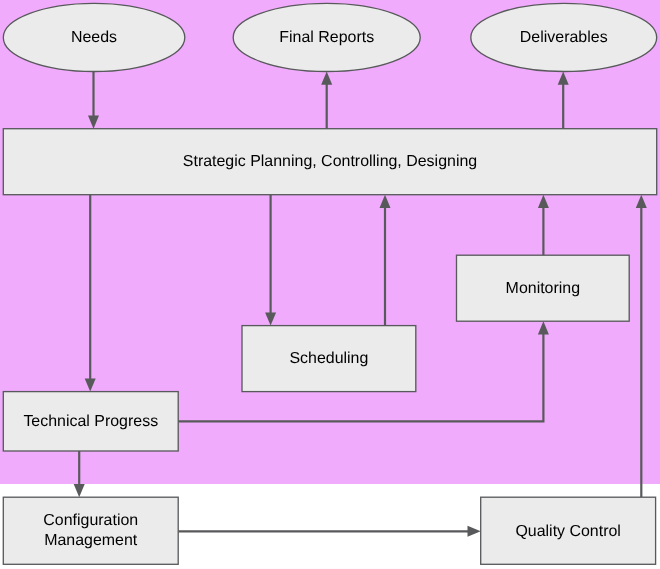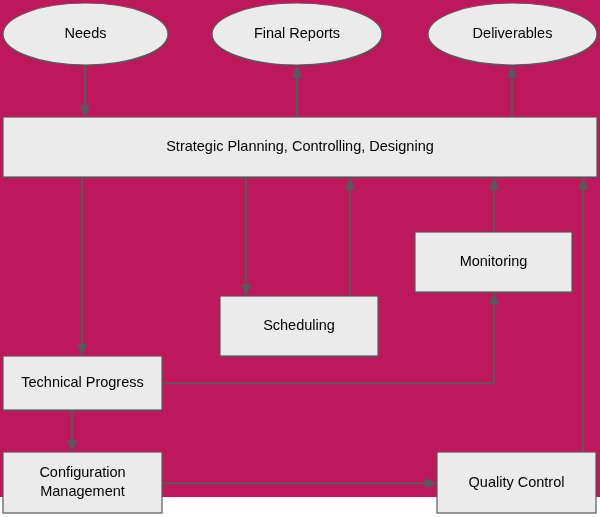--- a/index.html
+++ b/index.html
@@ -10,22 +10,22 @@
   }
   body {
     width: 600px;
     height: 517px;
     font-family: "Liberation Sans", sans-serif;
     overflow: hidden;
   }
   #diagram-root {
     position: relative;
     width: 600px;
-    height: 497px;
-    background: #be185d;
+    height: 440px;
+    background: #f0abfc;
   }
   #diagram-svg {
     position: absolute;
     left: 0;
     top: 0;
     width: 600px;
     height: 517px;
   }
   .node-shape {
     fill: #ebebeb;

